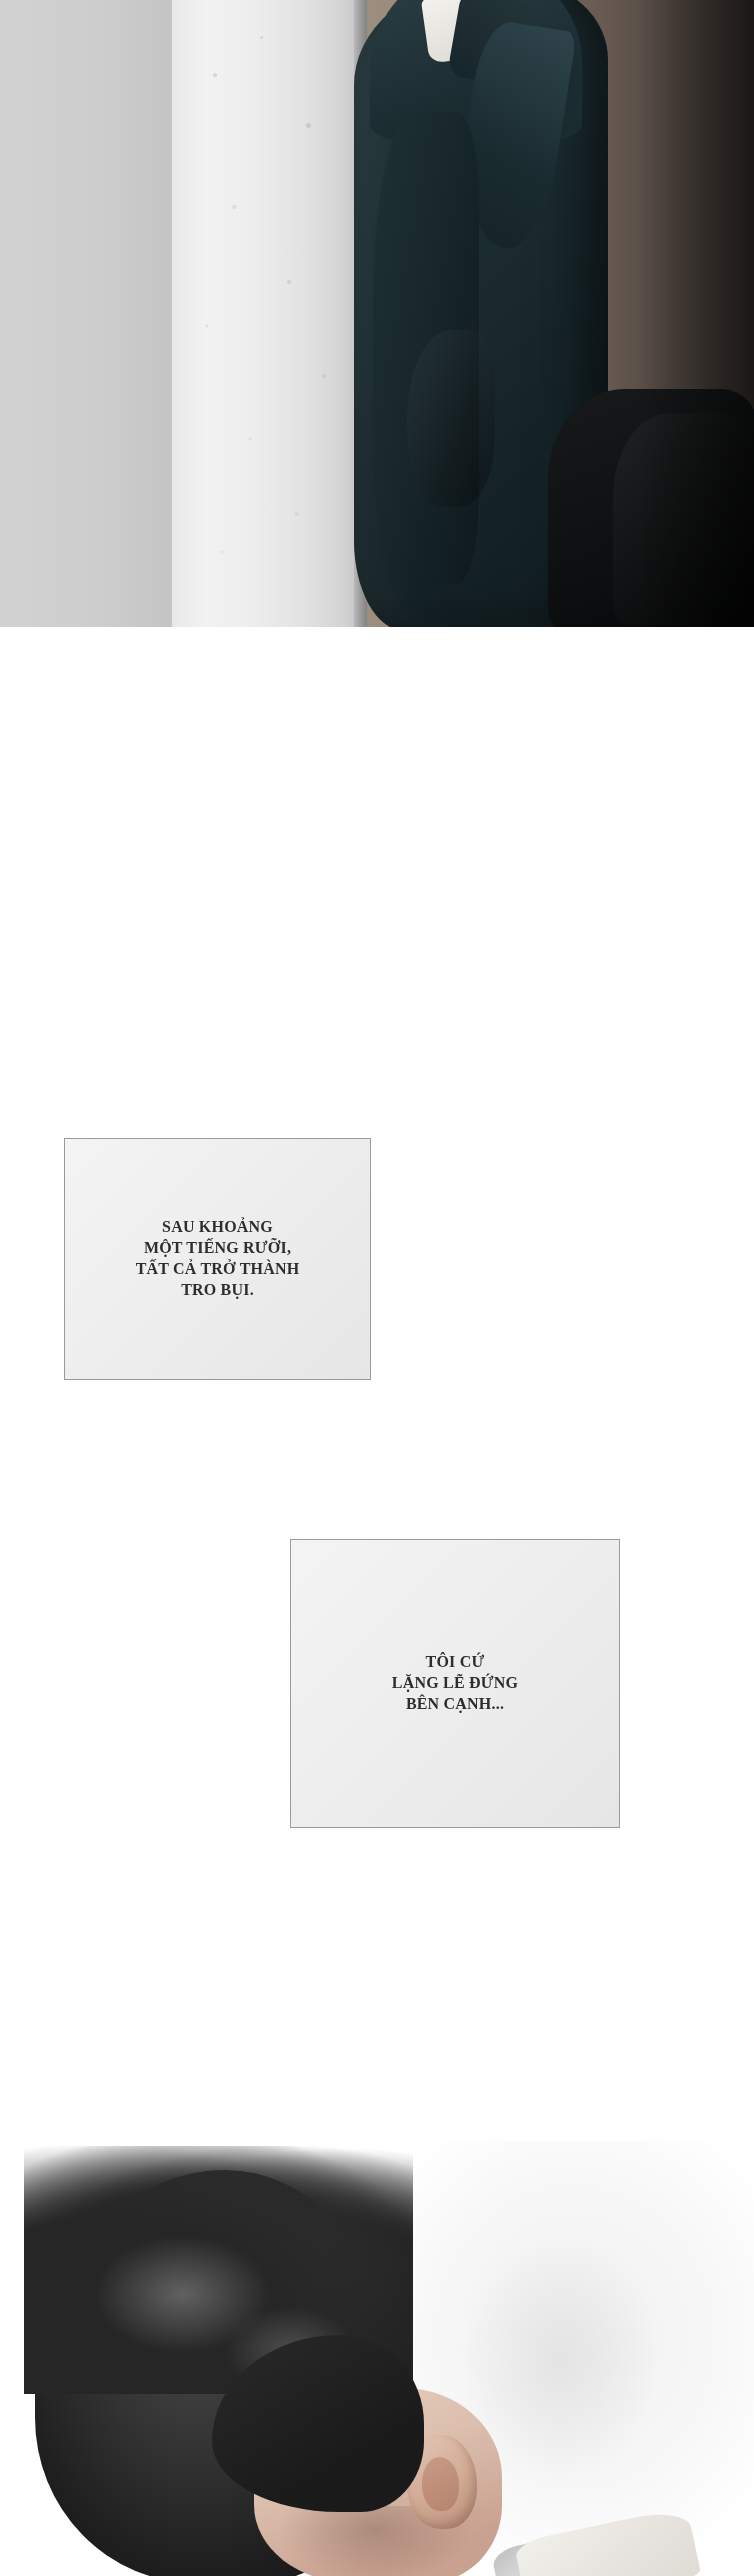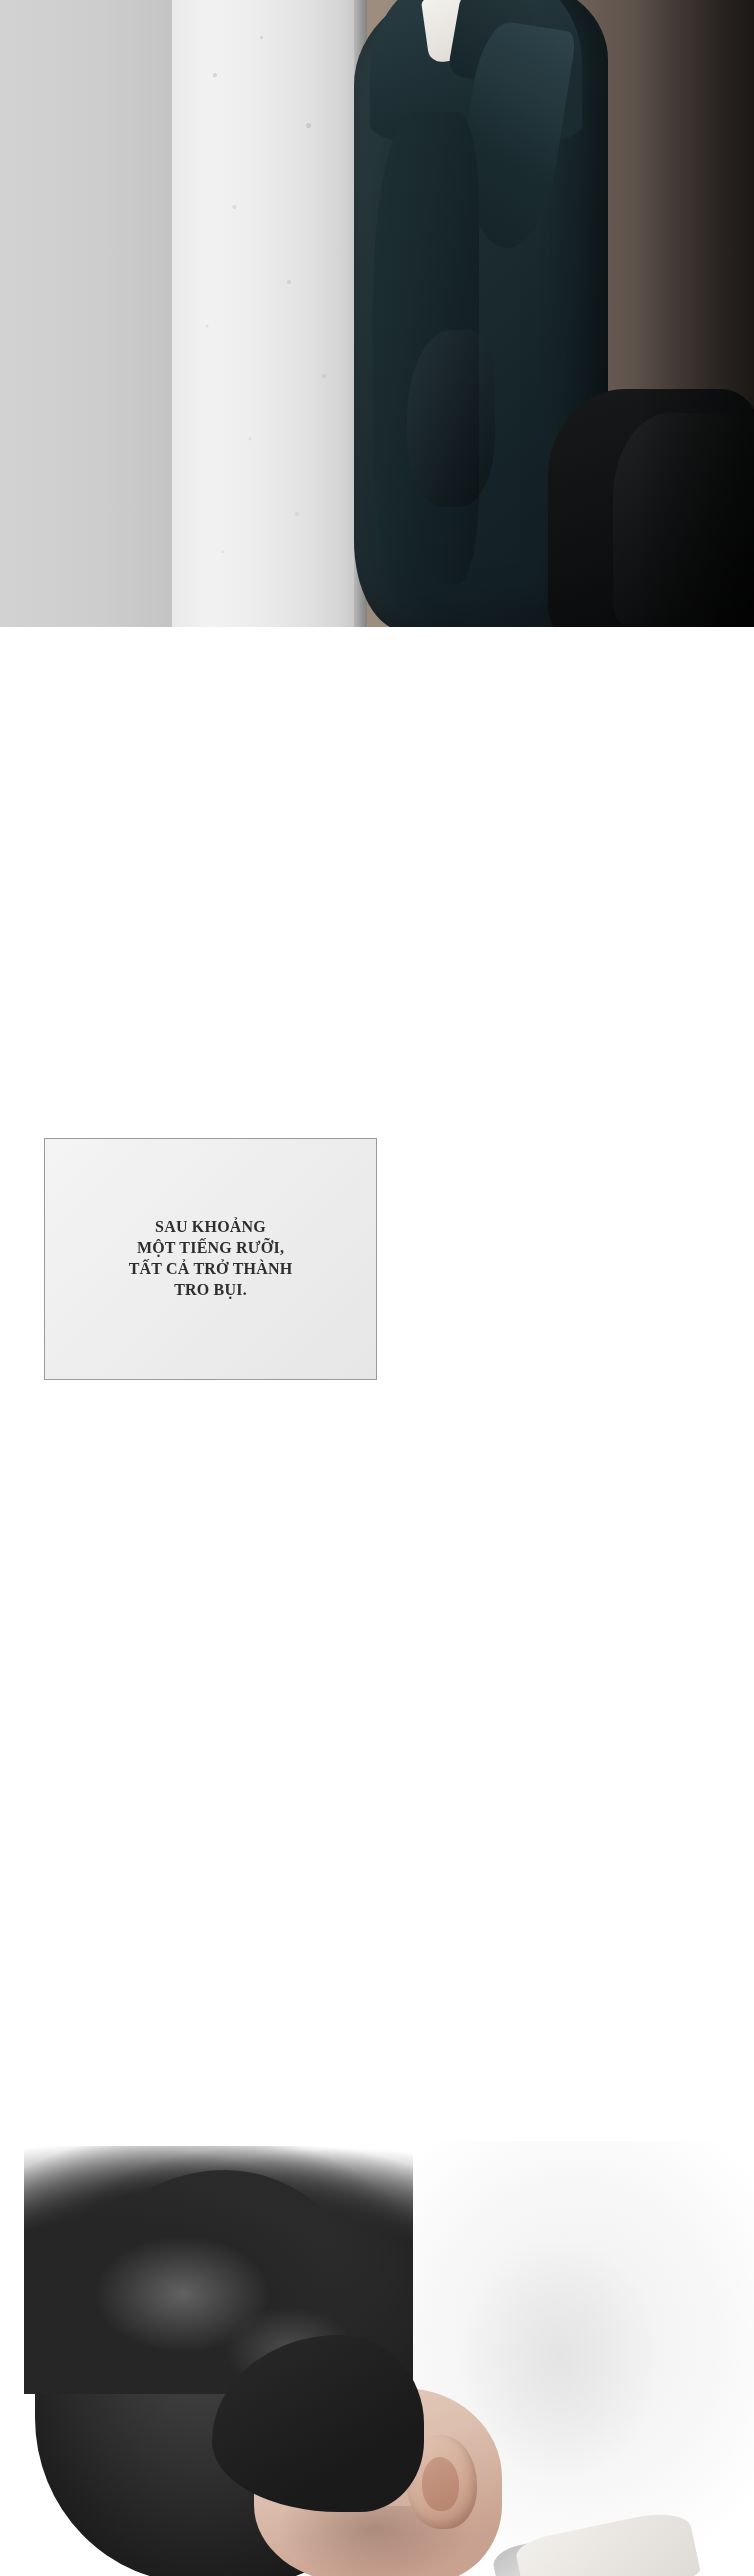--- a/index.html
+++ b/index.html
@@ -173,21 +173,21 @@
     text-align: center;
     color: #2e2e2e;
     font-family: "Liberation Serif", serif;
     font-weight: bold;
     font-size: 16px;
     line-height: 1.30;
     letter-spacing: 0.2px;
     white-space: pre-line;
   }
   #box-1 { left: 307px; top: 736px; width: 330px; height: 255px; }
-  #box-2 { left: 44px;  top: 1138px; width: 333px; height: 242px; }
+  #box-2 { left: 64px;  top: 1138px; width: 307px; height: 242px; }
   #box-3 { left: 290px; top: 1539px; width: 330px; height: 289px; }
 
   
   .panel-bottom {
     position: absolute;
     left: 0;
     top: 2058px;
     width: 755px;
     height: 518px;
     overflow: hidden;
@@ -316,20 +316,25 @@
   </div>
 
 
   <div class="textbox" id="box-2">
     <p>SAU KHOẢNG
 MỘT TIẾNG RƯỠI,
 TẤT CẢ TRỞ THÀNH
 TRO BỤI.</p>
   </div>
 
+  <div class="textbox" id="box-3">
+    <p>TÔI CỨ
+LẶNG LẼ ĐỨNG
+BÊN CẠNH...</p>
+  </div>
 
   <div class="panel-bottom">
     <div class="pb-bg-glow"></div>
     <div class="pb-bg-soft"></div>
     <div class="pb-head"></div>
     <div class="pb-hair-spikes"></div>
     <div class="pb-hair-shine"></div>
     <div class="pb-hair-shine2"></div>
     <div class="pb-face"></div>
     <div class="pb-jaw-shadow"></div>

